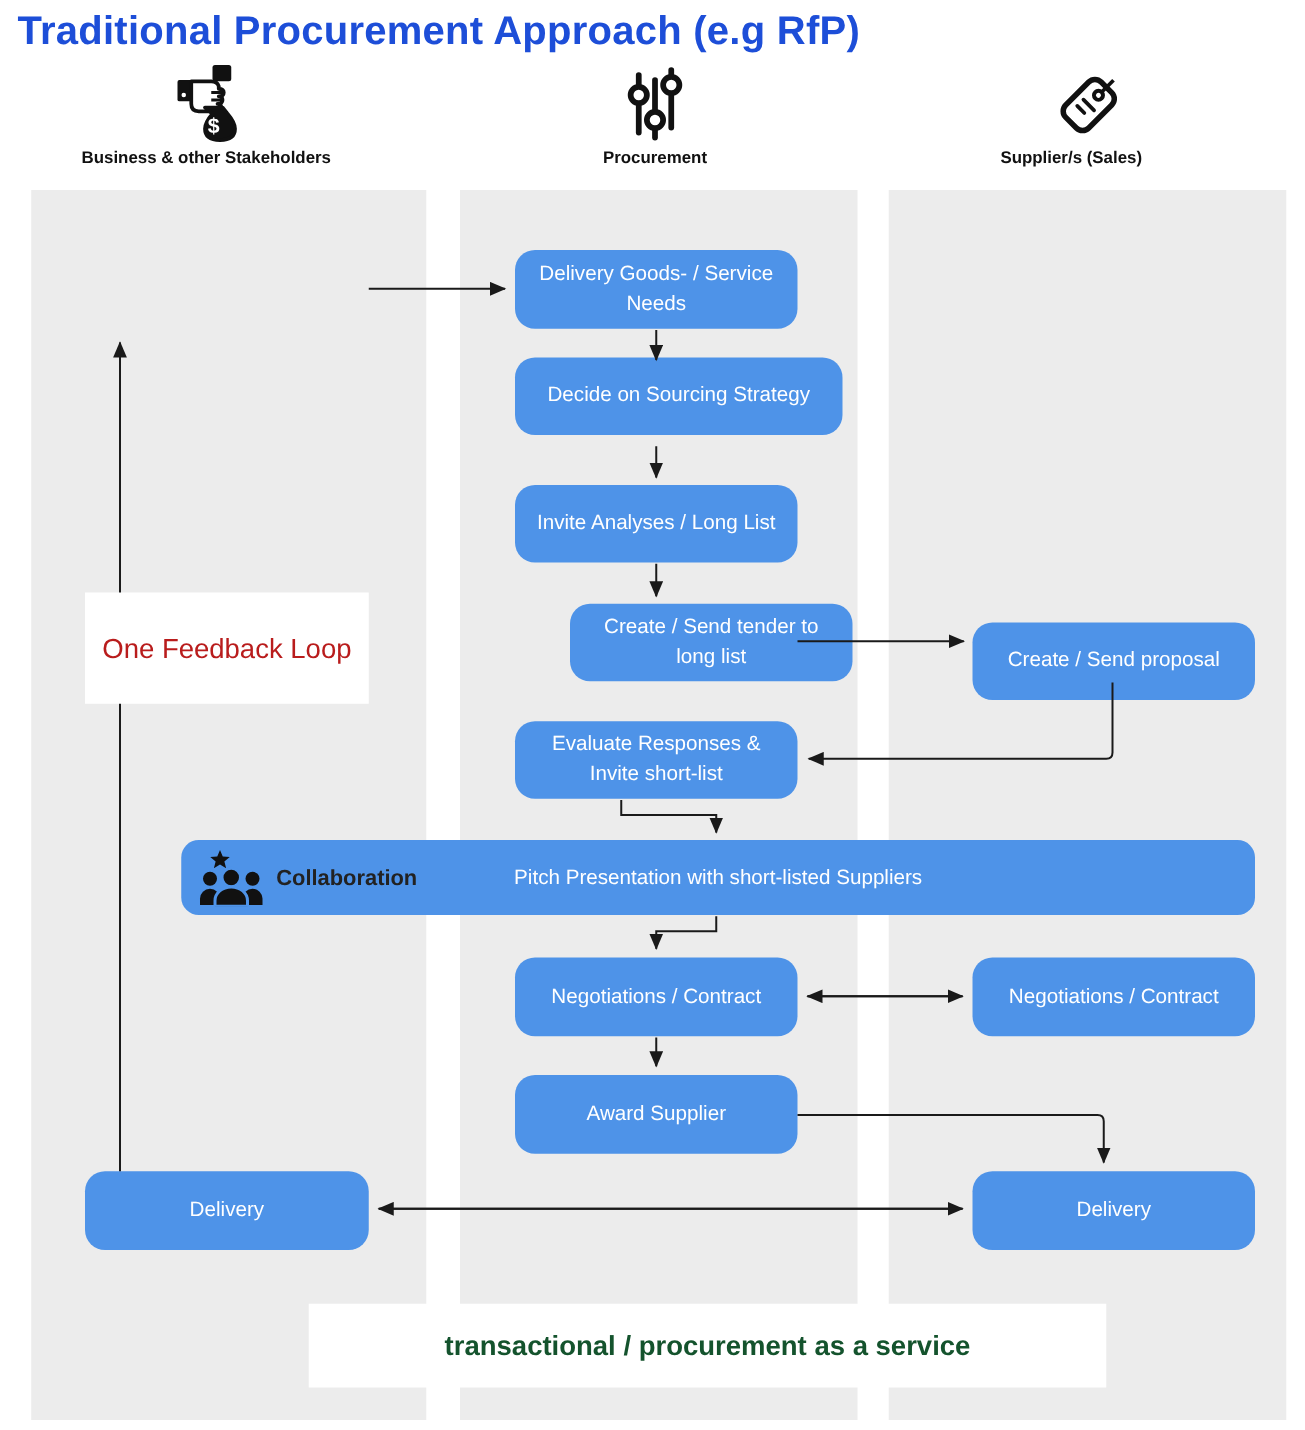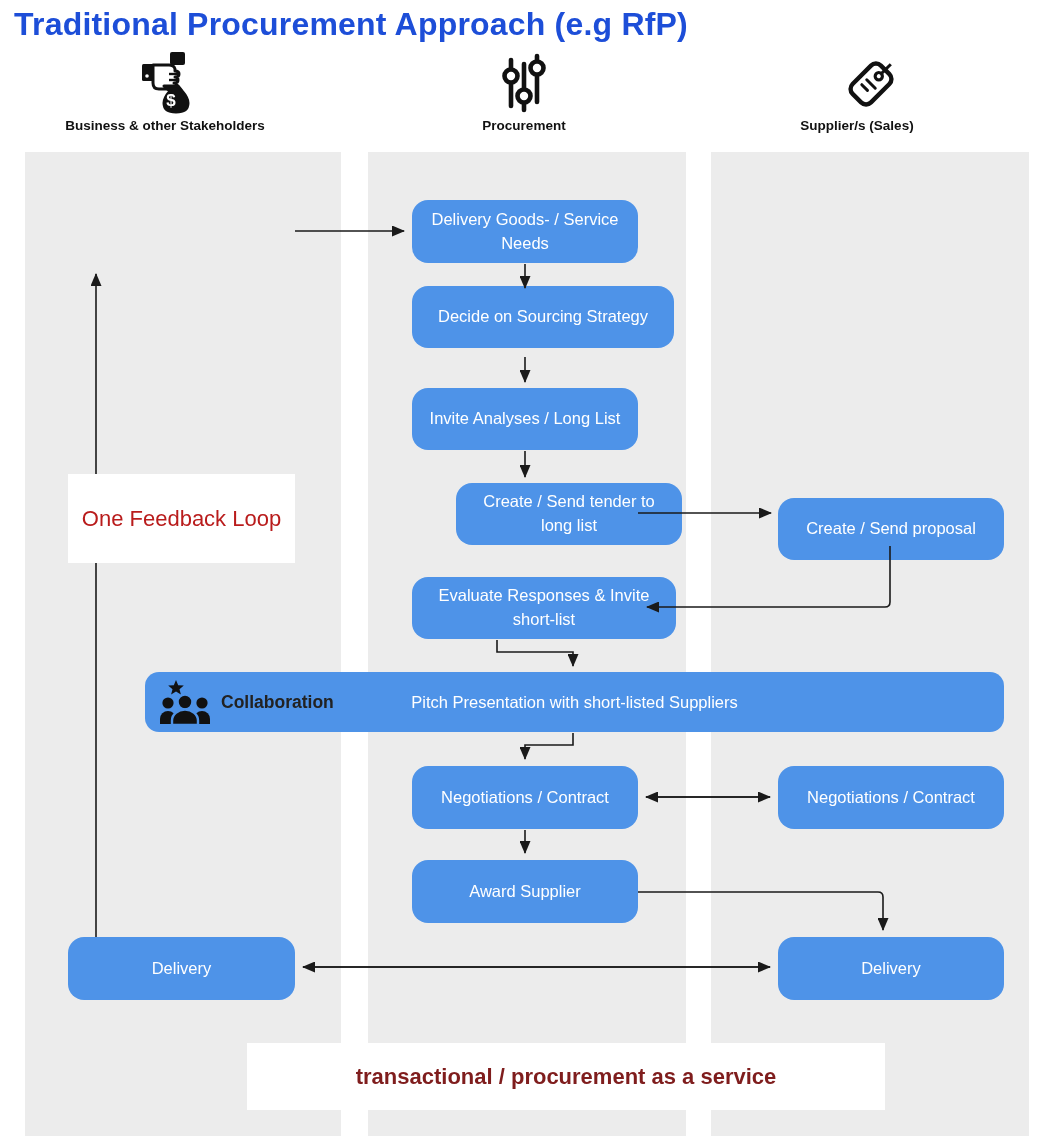--- a/index.html
+++ b/index.html
@@ -31,29 +31,29 @@
     align-items:center; gap:10px;text-align:center; }
   .collab-group .collab-label { font-size:17.5px; font-weight:700; color:#222; }
 
   .overlay-svg { position:absolute; left:0; top:0; z-index:3; pointer-events:none; }
 
   .white-note { position:absolute; background:#ffffff; z-index:4; display:flex;
     align-items:center; justify-content:center; text-align:center; }
   .feedback-note { left:68px; top:474px; width:227px; height:89px;
     font-size:22px; color:#b91c1c; line-height:1.45; }
   .bottom-note { left:247px; top:1043px; width:638px; height:67px;
-    font-size:22px; font-weight:700; color:#7f1d1d; }
+    font-size:22px; font-weight:700; color:#14532d; }
 
   
   .n-sourcing   { left:68px;  top:200px; width:227px; height:62px; }
   .n-identify   { left:412px; top:200px; width:226px; height:63px; }
   .n-decide     { left:412px; top:286px; width:262px; height:62px; }
   .n-market     { left:412px; top:388px; width:226px; height:62px; }
   .n-tender     { left:412px; top:483px; width:226px; height:62px;margin-left:44px; }
-  .n-evaluate   { left:412px; top:577px; width:264px; height:62px; }
+  .n-evaluate   { left:412px; top:577px; width:226px; height:62px; }
   .n-nego-mid   { left:412px; top:766px; width:226px; height:63px; }
   .n-award      { left:412px; top:860px; width:226px; height:63px; }
   .n-proposal   { left:778px; top:498px; width:226px; height:62px; }
   .n-nego-right { left:778px; top:766px; width:226px; height:63px; }
   .n-del-right  { left:778px; top:937px; width:226px; height:63px; }
   .n-del-left   { left:68px;  top:937px; width:227px; height:63px; }
 </style>
 </head>
 <body>
 

